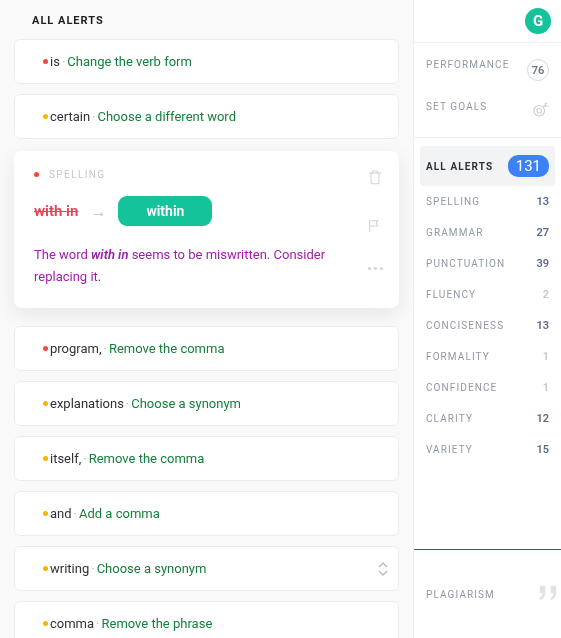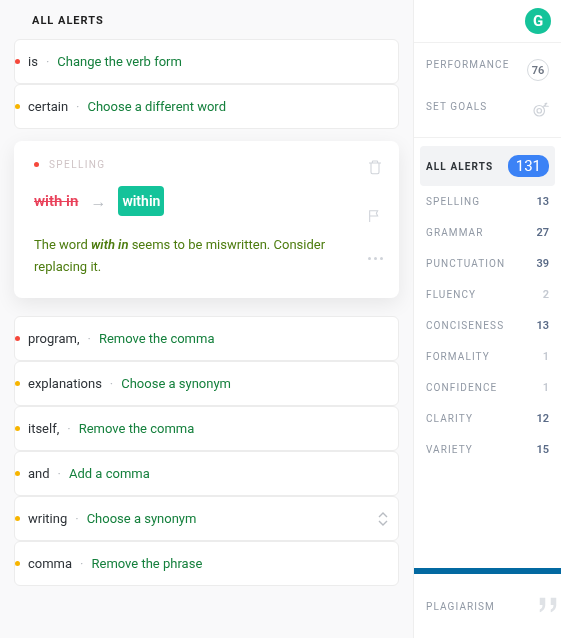--- a/index.html
+++ b/index.html
@@ -30,24 +30,25 @@
       font-weight: 700;
       letter-spacing: 1px;
       color: #1f1f1f;
       text-transform: uppercase;
       padding: 4px 6px 12px 18px;
     }
     .card {
       background: #fff;
       border: 1px solid #ececec;
       border-radius: 6px;
-      padding: 14px 0;
+      margin-bottom: 10px;
+      padding: 14px 28px;
       display: flex;
       align-items: center;
-      gap: 8px;
+      gap: 2px;
       position: relative;
     }
     .dot {
       width: 5px; height: 5px; border-radius: 50%;
       flex-shrink: 0;
     }
     .dot.red { background: #f5483b; }
     .dot.yellow { background: #f7b500; }
     .word {
       color: #2e3338;
@@ -90,26 +91,26 @@
       font-size: 15px;
     }
     .arrow {
       color: #b8bcc2;
       font-size: 16px;
     }
     .suggest {
       background: #14c39a;
       color: #fff;
       font-weight: 600;
-      padding: 7px 4px;
-      border-radius: 4px;
+      padding: 7px 28px;
+      border-radius: 9px;
       font-size: 14px;
     }
     .desc {
-      color: #4d7c0f;
+      color: #a21caf;
       line-height: 1.7;
       font-size: 13px;
     }
     .desc .em { font-style: italic; font-weight: 600; }
     .icon-strip {
       position: absolute;
       right: 16px;
       top: 18px;
       display: flex;
       flex-direction: column;
@@ -167,22 +168,22 @@
       background:#f2f3f5;border-radius:4px;margin:0 6px;padding:9px 6px;
       color:#2e3338;font-weight:700;
     }
     .count { font-size:11px; font-weight:600; color:#5a6b87; letter-spacing:0; }
     .count.faded { color:#c4c9d1; }
     .badge {
       background:#3b82f6;color:#fff;border-radius:10px;padding:2px 8px;
       font-size:15px;font-weight:400;letter-spacing:0;
     }
     .sb-bottom {
-      border-top:6px solid #0369a1;
-      padding:20px 12px;
+      border-top:1px solid #0369a1;
+      padding:32px 12px;
       display:flex;align-items:center;justify-content:space-between;
       font-size:10px;letter-spacing:1.1px;color:#9199a5;text-transform:uppercase;gap:42px;
     }
     .quote { color:#dfe2e6; font-size:20px; }
   </style>
 </head>
 <body>
 
 <div class="main">
   <div class="section-title">ALL ALERTS</div>

